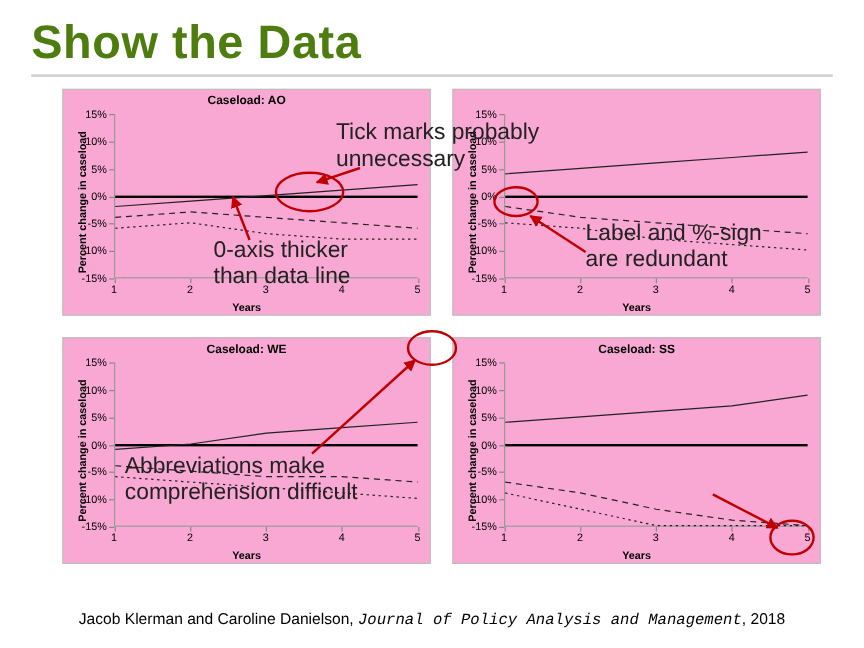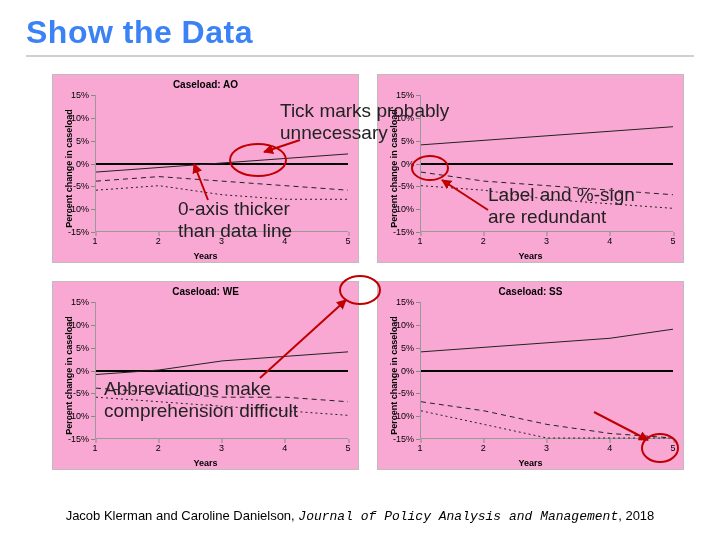--- a/index.html
+++ b/index.html
@@ -13,23 +13,23 @@
     overflow: hidden;
   }
   .slide {
     position: relative;
     width: 720px;
     height: 540px;
     box-sizing: border-box;
     padding: 14px 26px 0 26px;
   }
   .title {
-    font-size: 32px;
+    font-size: 39px;
     font-weight: bold;
-    color: #3b82f6;
+    color: #4d7c0f;
     border-bottom: 2px solid #cfcfcf;
     padding-bottom: 4px;
     margin-bottom: 8px;
     letter-spacing: 0.5px;
   }
   .panels {
     position: absolute;
     left: 52px;
     top: 74px;
     width: 632px;

